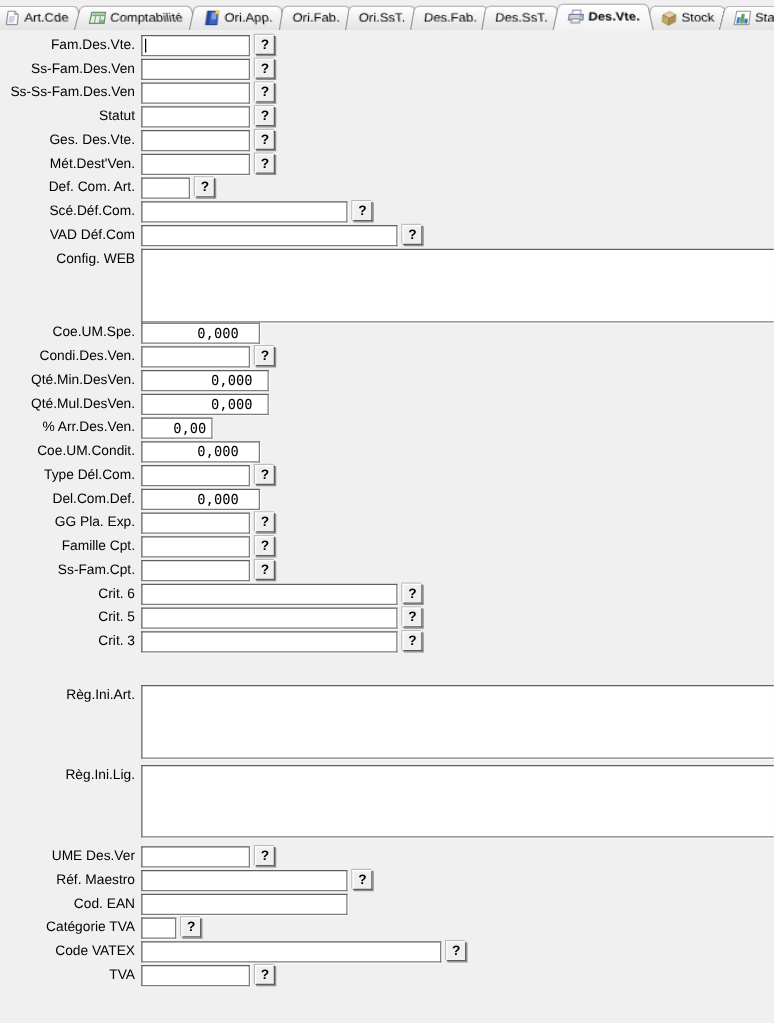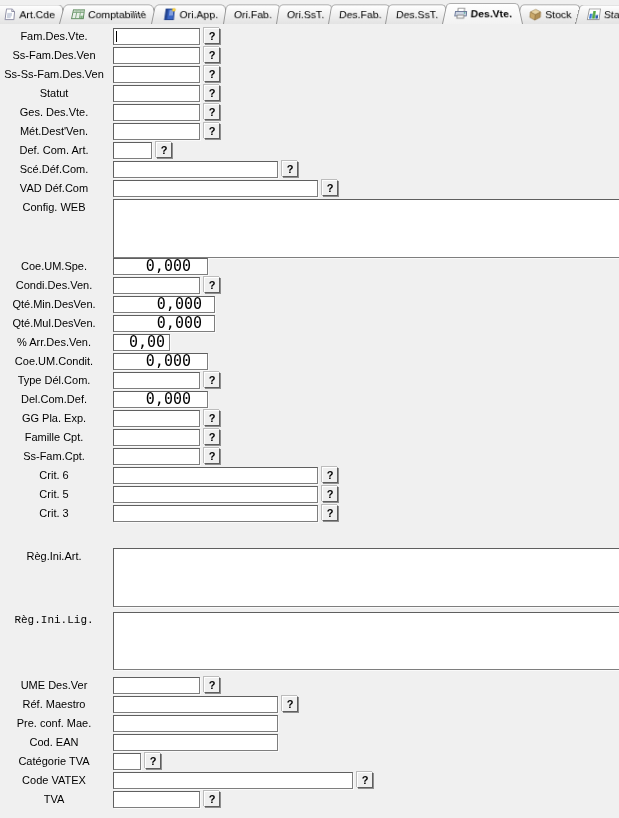--- a/index.html
+++ b/index.html
@@ -24,31 +24,31 @@
   .tab.selected{
     background:linear-gradient(#ffffff,#f2f2f2);
     font-weight:bold;z-index:6;height:23px;
   }
   .tab .ticon{display:flex;align-items:center;}
   .tab .tlabel{padding-top:1px;}
   
   .form{position:absolute;top:28px;left:0;width:619px;}
   .row{display:flex;align-items:flex-start;height:19px;}
   .row.ta{height:auto;}
-  .lbl{width:108px;flex:none;text-align:center;line-height:17px;}
+  .lbl{width:108px;flex:none;text-align:right;line-height:17px;}
   .ctl{margin-left:5px;display:flex;align-items:flex-start;}
   .input,.txtarea{
     box-sizing:border-box;background:#fff;
     border:1px solid #5f5f5f;border-right-color:#7e7e7e;border-bottom-color:#7e7e7e;
     box-shadow:1px 1px 0 #fafafa;
     display:flex;align-items:center;
   }
   .input{height:17px;}
   .value{
-    font-family:"DejaVu Sans Mono",monospace;font-size:15px;line-height:15px;
+    font-family:"DejaVu Sans Mono",monospace;font-size:11px;line-height:15px;
     width:100%;text-align:right;box-sizing:border-box;
   }
   .caret{display:inline-block;width:1px;height:11px;background:#000;margin-left:2px;flex:none;}
   .help{
     box-sizing:border-box;width:16px;height:16px;margin-left:4px;margin-top:0;
     background:#efefef;
     border:1px solid;border-color:#ffffff #5e5e5e #5e5e5e #ffffff;
     box-shadow:1px 1px 0 #8f8f8f,-1px -1px 0 #bcbcbc;
     font-weight:bold;font-size:11px;line-height:12px;text-align:center;
     font-family:"Liberation Sans",sans-serif;padding:0;cursor:default;
@@ -310,44 +310,38 @@
         <div class="input" style="width: 205px;"></div>
         <button class="help">?</button>
       </div>
     </div>
     <div class="row ta" style="margin-bottom: 5px; margin-top: 24px;">
       <div class="lbl">Règ.Ini.Art.</div>
       <div class="ctl">
         <div class="txtarea" style="width: 512px; height: 59px;"></div>
       </div>
     </div>
-    <div class="row ta" style="margin-bottom: 7px; font-family: Liberation Mono, monospace;">
+    <div class="row ta" style="margin-bottom: 7px;">
       <div class="lbl">Règ.Ini.Lig.</div>
       <div class="ctl">
         <div class="txtarea" style="width: 512px; height: 58px;"></div>
       </div>
     </div>
     <div class="row">
       <div class="lbl">UME Des.Ver</div>
       <div class="ctl">
         <div class="input" style="width: 87px;"></div>
         <button class="help">?</button>
       </div>
     </div>
     <div class="row">
       <div class="lbl">Réf. Maestro</div>
       <div class="ctl">
         <div class="input" style="width: 165px;"></div>
         <button class="help">?</button>
-      </div>
-    </div>
-    <div class="row">
-      <div class="lbl">Pre. conf. Mae.</div>
-      <div class="ctl">
-        <div class="input" style="width: 165px;"></div>
       </div>
     </div>
     <div class="row">
       <div class="lbl">Cod. EAN</div>
       <div class="ctl">
         <div class="input" style="width: 165px;"></div>
       </div>
     </div>
     <div class="row">
       <div class="lbl">Catégorie TVA</div>

